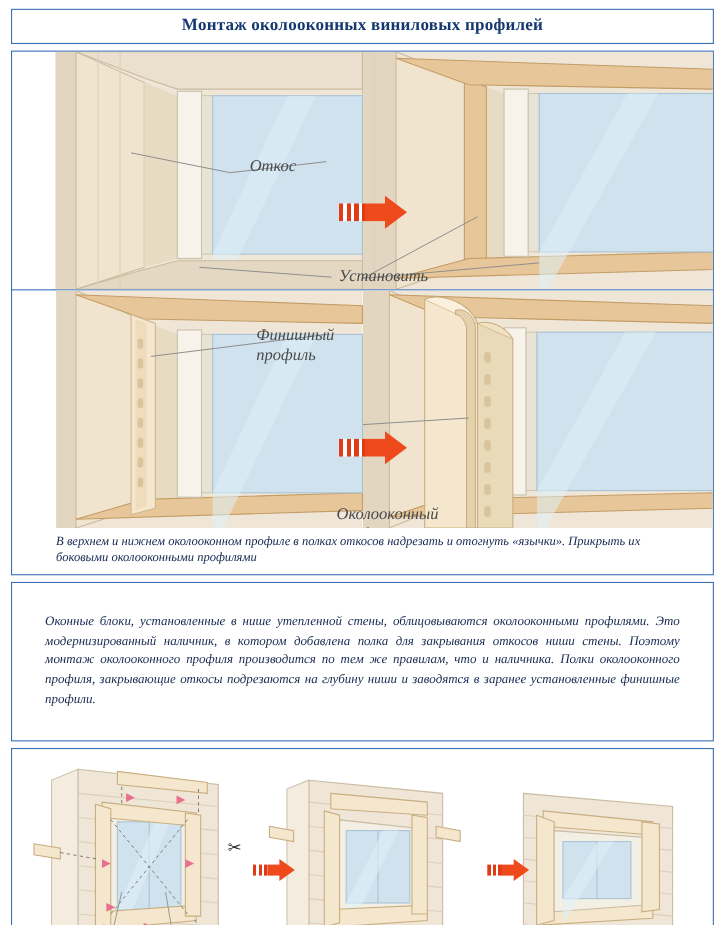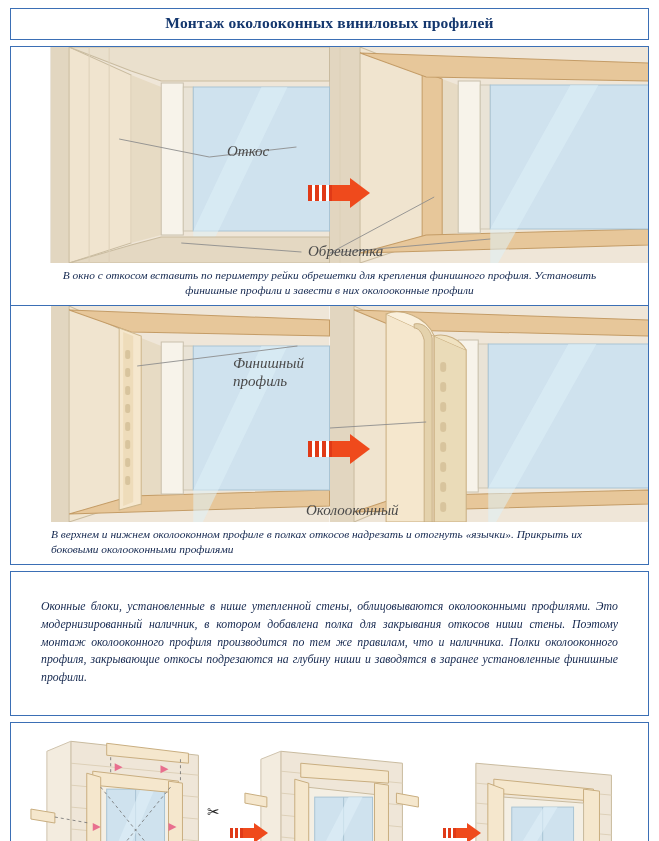--- a/index.html
+++ b/index.html
@@ -265,24 +265,23 @@
             <line x1="0" y1="206" x2="160" y2="192" stroke="#8d8d8d" stroke-width="0.9"></line>
           </svg>
         </div>
 
         <div class="arrow-red" style="left:297px; top:131px;">
           <div class="shaft-lines"></div>
           <div class="body"></div>
           <div class="head"></div>
         </div>
 
-        <div class="lbl" style="left:297px; top:195px;">Обрешетка</div>
-      </div>
-
-      <div class="caption">В окно с откосом вставить по периметру рейки обрешетки для крепления финишного профиля. Установить финишные профили и завести в них околооконные профили</div>
+        <div class="lbl" style="left:297px; top:195px;">Установить</div>
+      </div>
+
       <div class="divider-h"></div>
     </div>
 
     <div class="step-block">
       <div class="step-figs">
 
         <div class="fig fig-left">
           <svg width="100%" height="216" viewBox="0 0 318 216" preserveAspectRatio="none">
             <rect x="40" y="0" width="278" height="216" fill="#efe6d8"></rect>
             <rect x="40" y="0" width="18" height="216" fill="#e2d6c0"></rect>
@@ -306,21 +305,21 @@
               <rect x="114" y="170" width="5" height="9" rx="2"></rect>
             </g>
 
             <rect x="150" y="36" width="22" height="152" fill="#f7f3ea" stroke="#c9c0ac" stroke-width="1"></rect>
             <rect x="172" y="40" width="10" height="144" fill="#e9e3d6" stroke="#c9c0ac" stroke-width="0.8"></rect>
             <rect x="182" y="40" width="136" height="144" fill="#cfe2ee" stroke="#a9c4d4" stroke-width="1"></rect>
             <polygon points="182,184 250,40 276,40 182,236" fill="#dff0f8" opacity="0.55"></polygon>
 
             <line x1="126" y1="60" x2="286" y2="40" stroke="#8d8d8d" stroke-width="0.9"></line>
           </svg>
-          <div class="lbl" style="left:222px; top:48px;">Финишный
+          <div class="lbl" style="left:222px; top:32px;">Финишный
 профиль</div>
         </div>
 
         <div class="fig fig-right">
           <svg width="100%" height="216" viewBox="0 0 318 216" preserveAspectRatio="none">
             <rect x="0" y="0" width="318" height="216" fill="#efe6d8"></rect>
             <rect x="0" y="0" width="24" height="216" fill="#e2d6c0"></rect>
             <polygon points="24,0 72,22 72,196 24,216" fill="#f0e4cf" stroke="#c9bb9f" stroke-width="1"></polygon>
 
             <polygon points="24,4 318,14 318,30 72,24" fill="#e7c79a" stroke="#c49c66" stroke-width="1"></polygon>

